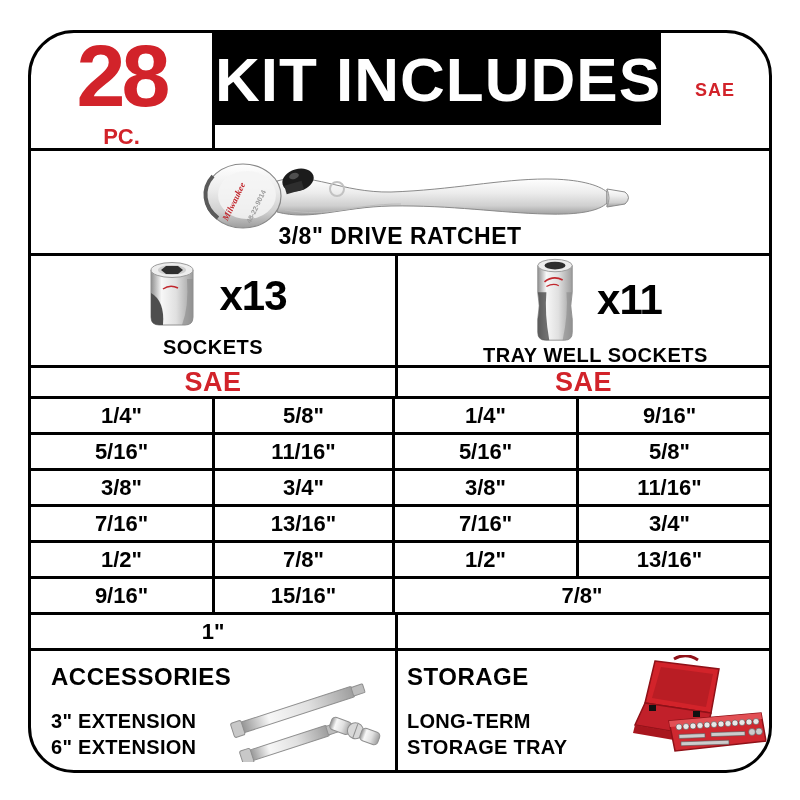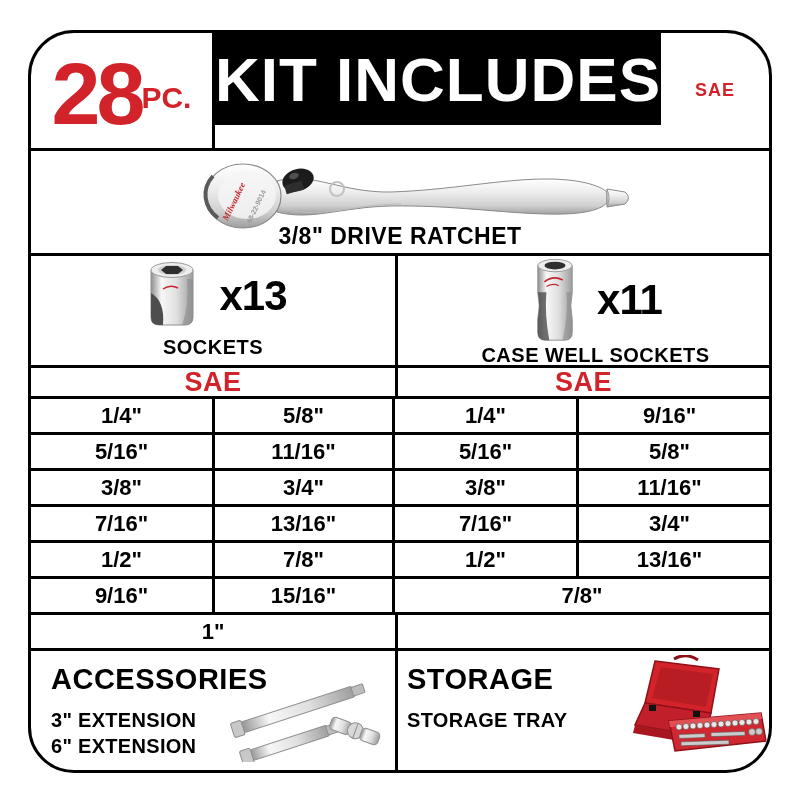--- a/index.html
+++ b/index.html
@@ -8,23 +8,23 @@
     position:relative; width:800px; height:800px; background:#ffffff;
     font-family:"Liberation Sans","DejaVu Sans",sans-serif; font-weight:700; color:#000;
   }
   .frame {
     position:absolute; left:28px; top:30px; width:744px; height:743px;
     border:3px solid #000; border-radius:46px; overflow:hidden; background:#fff;
     display:flex; flex-direction:column;
   }
   
   .header-row { height:115px; display:flex; flex:0 0 auto; }
-  .badge-box { width:184px; border-right:3px solid #000; display:flex; flex-direction:row; align-items:center; justify-content:center; padding-top:6px; }
+  .badge-box { width:184px; border-right:3px solid #000; display:flex; flex-direction:column; align-items:center; justify-content:center; padding-top:6px; }
   .badge-count { font-size:88px; line-height:0.88; color:#d2232a; letter-spacing:-4px; }
-  .badge-unit { font-size:30px; color:#d2232a; letter-spacing:0; margin-top:9px; }
+  .badge-unit { font-size:22px; color:#d2232a; letter-spacing:0; margin-top:9px; }
   .header-right { flex:1; display:flex; flex-direction:row; }
   .kit-banner { height:92px; background:#000; color:#fff; display:flex; align-items:center; justify-content:center; font-size:62px; letter-spacing:1px; }
   .sae-strip { flex:1; display:flex; align-items:center; justify-content:center; color:#d2232a; font-size:18px; letter-spacing:1px; }
   
   .ratchet-section { height:105px; border-top:3px solid #000; position:relative; flex:0 0 auto; }
   .ratchet-svg { position:absolute; left:170px; top:8px; }
   .ratchet-caption { position:absolute; bottom:3px; left:0; width:100%; text-align:center; font-size:23px; letter-spacing:0.5px; }
   
   .sockets-section { height:112px; border-top:3px solid #000; display:flex; flex:0 0 auto; }
   .socket-half { width:367px; border-right:3px solid #000; display:flex; flex-direction:column; }
@@ -38,21 +38,21 @@
   .sae-cell.right-half { width:auto; flex:1; border-right:none; }
   
   .trow { height:36px; border-top:3px solid #000; display:flex; flex:0 0 auto; }
   .cell { display:flex; align-items:center; justify-content:center; font-size:22px; border-right:3px solid #000; letter-spacing:0; }
   .c1 { width:184px; } .c2 { width:180px; } .c3 { width:184px; } .c4 { width:181px; border-right:none; }
   .spanL { width:367px; } .spanR { width:368px; border-right:none; flex:1; }
   
   .bottom-row { flex:1; border-top:3px solid #000; display:flex; }
   .bottom-half { width:367px; border-right:3px solid #000; position:relative; padding:12px 0 0 20px; }
   .bottom-half.right-half { width:auto; flex:1; border-right:none;padding-left:9px; }
-  .bottom-title { font-size:29px; letter-spacing:0.5px; margin-bottom:11px; }
+  .bottom-title { font-size:24px; letter-spacing:0.5px; margin-bottom:17px; }
   .bottom-line { font-size:20px; line-height:1.3; letter-spacing:0.3px; }
   .ext-svg { position:absolute; right:6px; bottom:8px; }
   .case-svg { position:absolute; right:0; top:4px; }
 </style>
 </head>
 <body>
 
 <div class="page">
   <div class="frame">
 
@@ -124,21 +124,21 @@
             <path d="M8,10 L44,10 L44,38 Q41,52 44,66 L44,80 Q44,88 36,88 L16,88 Q8,88 8,80 L8,66 Q11,52 8,38 Z" fill="url(#gSo)" stroke="#909090"></path>
             <path d="M8,38 Q11,52 8,66 L8,80 Q8,88 16,88 L20,88 Q15,60 17,38 Z" fill="#4e4e4e" opacity="0.8"></path>
             <path d="M44,38 Q41,52 44,66 L44,80 Q44,88 36,88 L34,88 Q40,60 38,38 Z" fill="#8a8a8a" opacity="0.6"></path>
             <ellipse cx="26" cy="10" rx="18" ry="6.5" fill="#ededed" stroke="#9a9a9a"></ellipse>
             <ellipse cx="26" cy="10" rx="11" ry="4" fill="#2f2f2f"></ellipse>
             <path d="M15,27 q9,-7 19,-2" stroke="#c1272d" stroke-width="1.8" fill="none"></path>
             <path d="M17,32 q7,-4 13,-1" stroke="#c1272d" stroke-width="1.2" fill="none"></path>
           </svg>
           <div class="qty-text">x11</div>
         </div>
-        <div class="socket-label">CASE WELL SOCKETS</div>
+        <div class="socket-label">TRAY WELL SOCKETS</div>
       </div>
     </div>
 
     <div class="sae-row">
       <div class="sae-cell">SAE</div>
       <div class="sae-cell right-half">SAE</div>
     </div>
 
     <div class="trow">
       <div class="cell c1">1/4"</div>
@@ -199,20 +199,21 @@
           <g transform="rotate(20 132 62)">
             <rect x="105" y="55" width="21" height="13" rx="4" fill="url(#gSo)" stroke="#8f8f8f"></rect>
             <circle cx="131" cy="61" r="8" fill="#d8d8d8" stroke="#8f8f8f"></circle>
             <line x1="131" y1="54" x2="131" y2="69" stroke="#8f8f8f"></line>
             <rect x="137" y="55" width="19" height="13" rx="4" fill="url(#gSo)" stroke="#8f8f8f"></rect>
           </g>
         </svg>
       </div>
       <div class="bottom-half right-half">
         <div class="bottom-title">STORAGE</div>
+        <div class="bottom-line">LONG-TERM</div>
         <div class="bottom-line">STORAGE TRAY</div>
         <svg class="case-svg" width="150" height="112" viewBox="0 0 150 112">
           <polygon points="36,6 100,14 92,58 26,48" fill="#d2232a" stroke="#8f1118" stroke-width="1.5"></polygon>
           <polygon points="42,12 94,19 87,52 33,43" fill="#b91d24"></polygon>
           <path d="M55,4 q12,-7 24,1" fill="none" stroke="#8f1118" stroke-width="3"></path>
           <polygon points="26,48 92,58 86,82 16,70" fill="#c1202a" stroke="#8f1118" stroke-width="1.5"></polygon>
           <polygon points="16,70 86,82 84,90 14,78" fill="#a8161e"></polygon>
           <rect x="30" y="50" width="7" height="6" fill="#111111"></rect>
           <rect x="74" y="56" width="7" height="6" fill="#111111"></rect>
           <polygon points="50,66 142,58 147,86 56,96" fill="#cf2830" stroke="#8f1118" stroke-width="1.5"></polygon>

